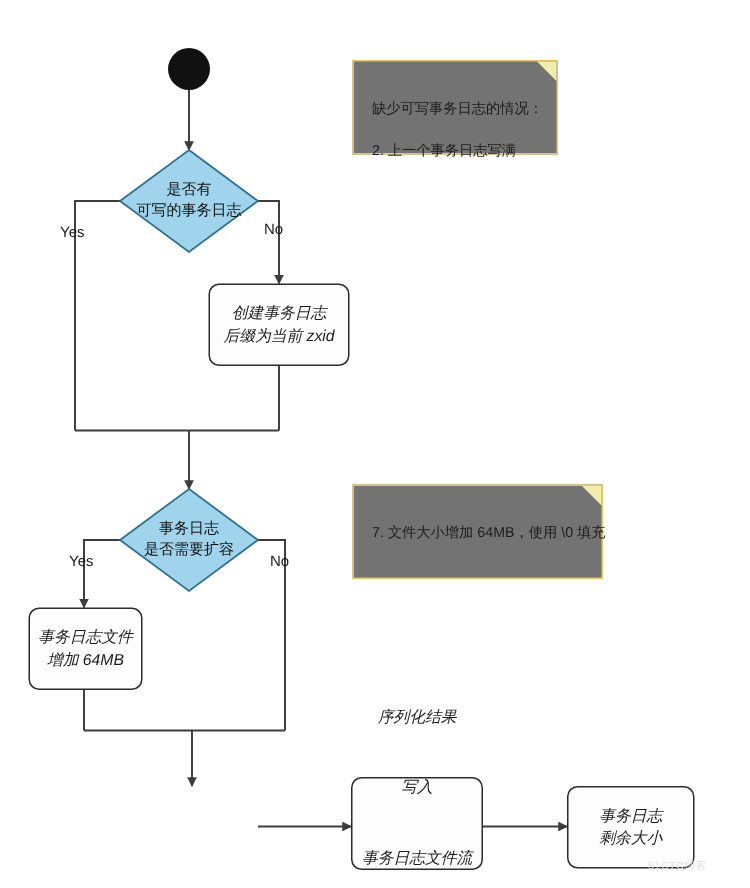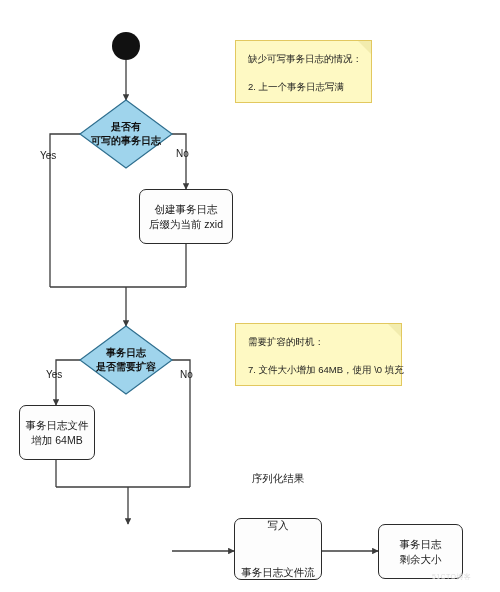--- a/index.html
+++ b/index.html
@@ -29,20 +29,21 @@
   }
   
   .node {
     position: absolute;
     box-sizing: border-box;
     display: flex;
     flex-direction: column;
     align-items: center;
     justify-content: center;
     text-align: center;
+    font-style: italic;
   }
   .proc {
     background: #fdfdfd;
     border: 1px solid #2b2b2b;
     border-radius: 7px;
     font-size: 10.5px;
     line-height: 15px;
     color: #1b1b1b;
   }
   .proc .ln { display: block; white-space: nowrap; }
@@ -56,36 +57,35 @@
     height: 100%;
     display: flex;
     flex-direction: column;
     align-items: center;
     justify-content: center;
     font-size: 10px;
     line-height: 14px;
     color: #111;
     text-align: center;
     pointer-events: none;
-    font-weight: bold;
   }
   .decision-label .ln { display: block; white-space: nowrap; }
   .branch-label {
     position: absolute;
     font-size: 10px;
     color: #1b1b1b;
     white-space: nowrap;
   }
   
   .note {
     position: absolute;
     box-sizing: border-box;
-    background: #fef9c3;
+    background: #737373;
     border: 1px solid #e2c85f;
-    padding: 10px 10px 9px 12px;
+    padding: 24px 10px 9px 12px;
     font-size: 9.5px;
     line-height: 16px;
     color: #1c1c1c;
   }
   .note .note-title {
     display: block;
     margin-bottom: 12px;
     white-space: nowrap;
   }
   .note .note-item {
@@ -201,20 +201,19 @@
     <span class="ln">剩余大小</span>
   </div>
 
   <div class="note" style="left:235px; top:40px; width:137px; height:63px;">
     <span class="note-title">缺少可写事务日志的情况：</span>
     <span class="note-item">2. 上一个事务日志写满</span>
     <span class="note-fold"></span>
   </div>
 
   <div class="note" style="left:235px; top:323px; width:167px; height:63px;">
-    <span class="note-title">需要扩容的时机：</span>
     <span class="note-item">7. 文件大小增加 64MB，使用 \0 填充</span>
     <span class="note-fold"></span>
   </div>
 
   <div class="watermark" style="left:432px; top:572px;">51CTO博客</div>
 
 </div>
 
 </body></html>

